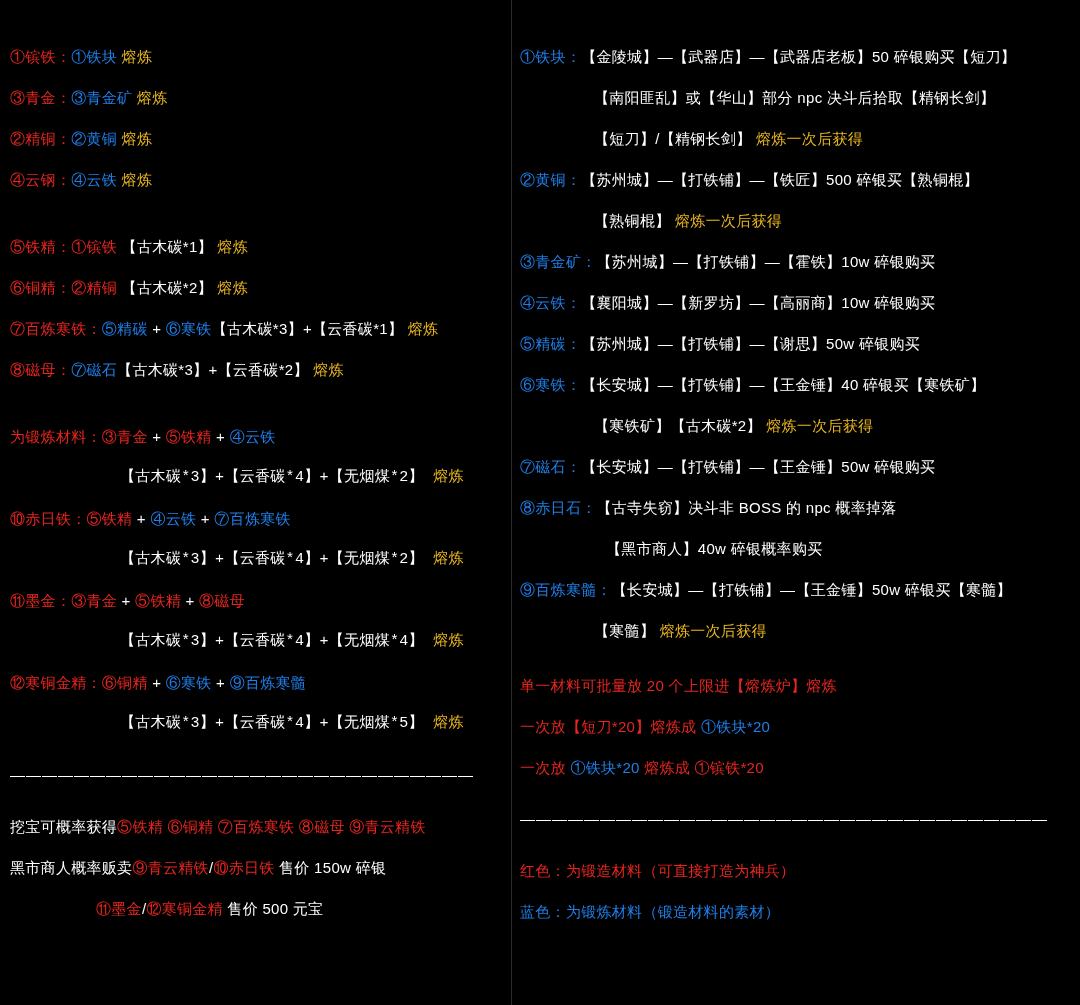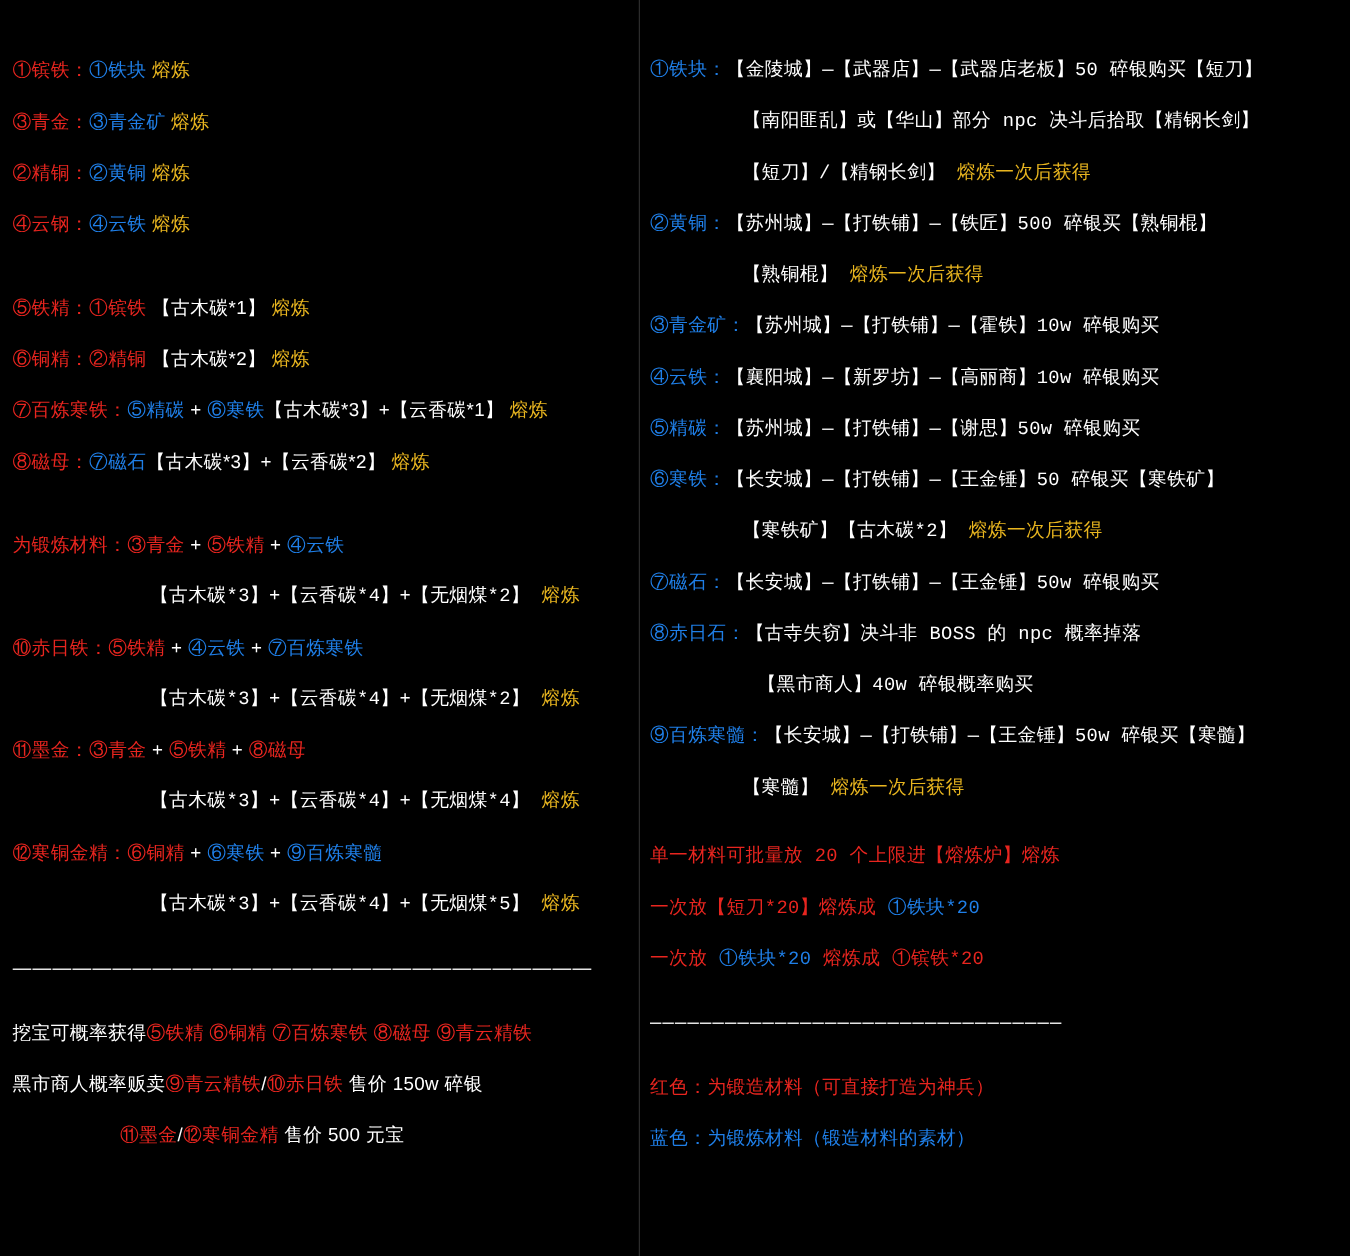--- a/index.html
+++ b/index.html
@@ -25,21 +25,20 @@
     box-sizing: border-box;
     position: relative;
   }
   .col-left {
     width: 512px;
     padding: 0 8px 0 10px;
   }
   .col-right {
     width: 568px;
     padding: 0 6px 0 8px;
-    font-family: Liberation Mono, monospace;
   }
   .vline {
     position: absolute;
     left: 511px;
     top: 0;
     width: 1px;
     height: 1005px;
     background: #2b2b2b;
   }
   .line {
@@ -184,21 +183,21 @@
         <span class="blue">③青金矿：</span><span class="white">【苏州城】—【打铁铺】—【霍铁】10w 碎银购买</span>
       </div>
       <div class="line">
         <span class="blue">④云铁：</span><span class="white">【襄阳城】—【新罗坊】—【高丽商】10w 碎银购买</span>
       </div>
       <div class="line">
         <span class="blue">⑤精碳：</span><span class="white">【苏州城】—【打铁铺】—【谢思】50w 碎银购买</span>
       </div>
 
       <div class="line">
-        <span class="blue">⑥寒铁：</span><span class="white">【长安城】—【打铁铺】—【王金锤】50 碎银买【寒铁矿】</span>
+        <span class="blue">⑥寒铁：</span><span class="white">【长安城】—【打铁铺】—【王金锤】40 碎银买【寒铁矿】</span>
       </div>
       <div class="line indent-2">
         <span class="white">【寒铁矿】</span><span class="white">【古木碳*2】</span><span class="yellow">  熔炼一次后获得</span>
       </div>
 
       <div class="line">
         <span class="blue">⑦磁石：</span><span class="white">【长安城】—【打铁铺】—【王金锤】50w 碎银购买</span>
       </div>
 
       <div class="line">

